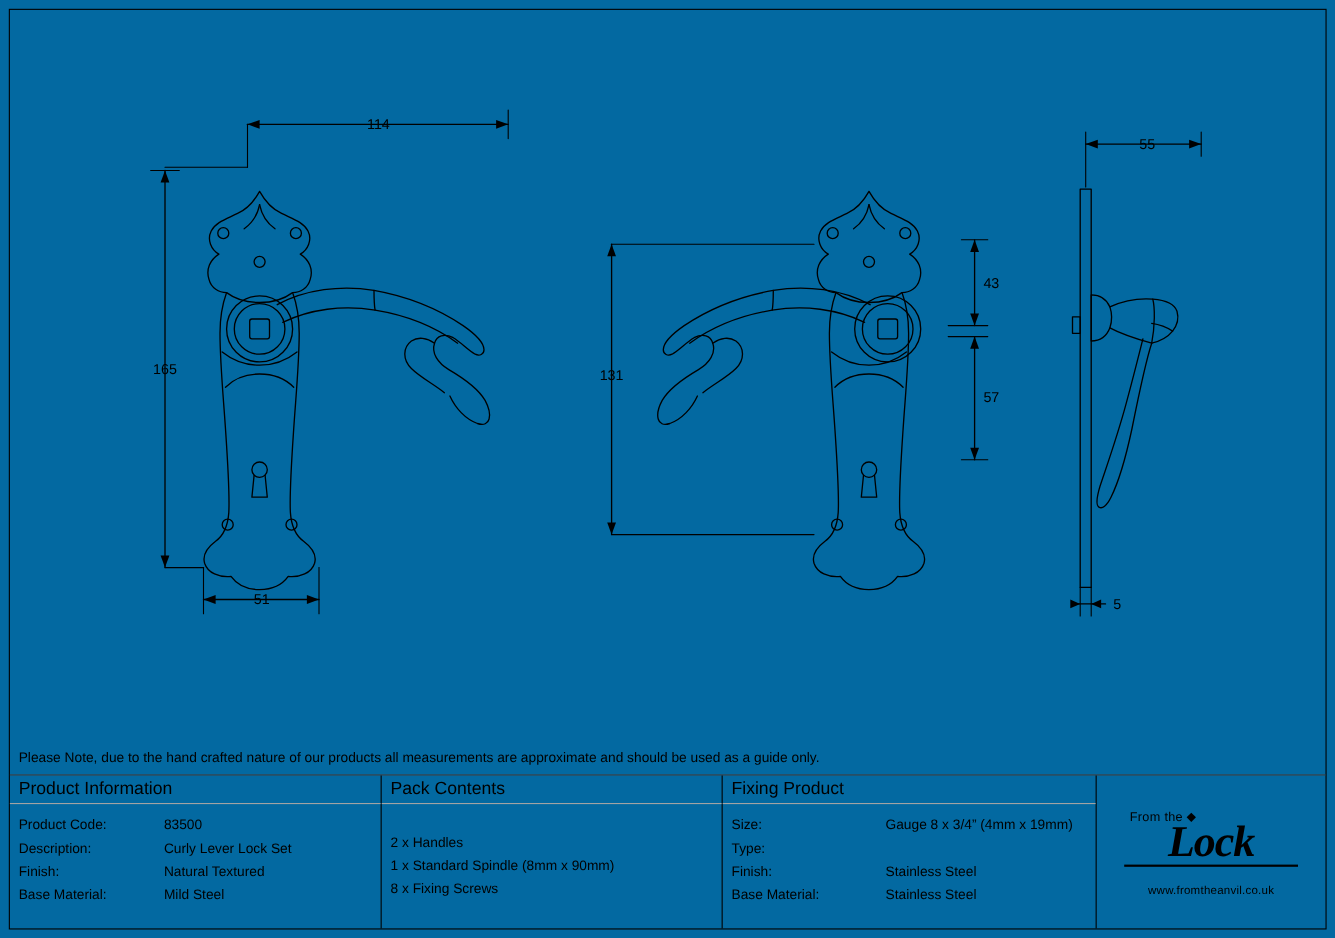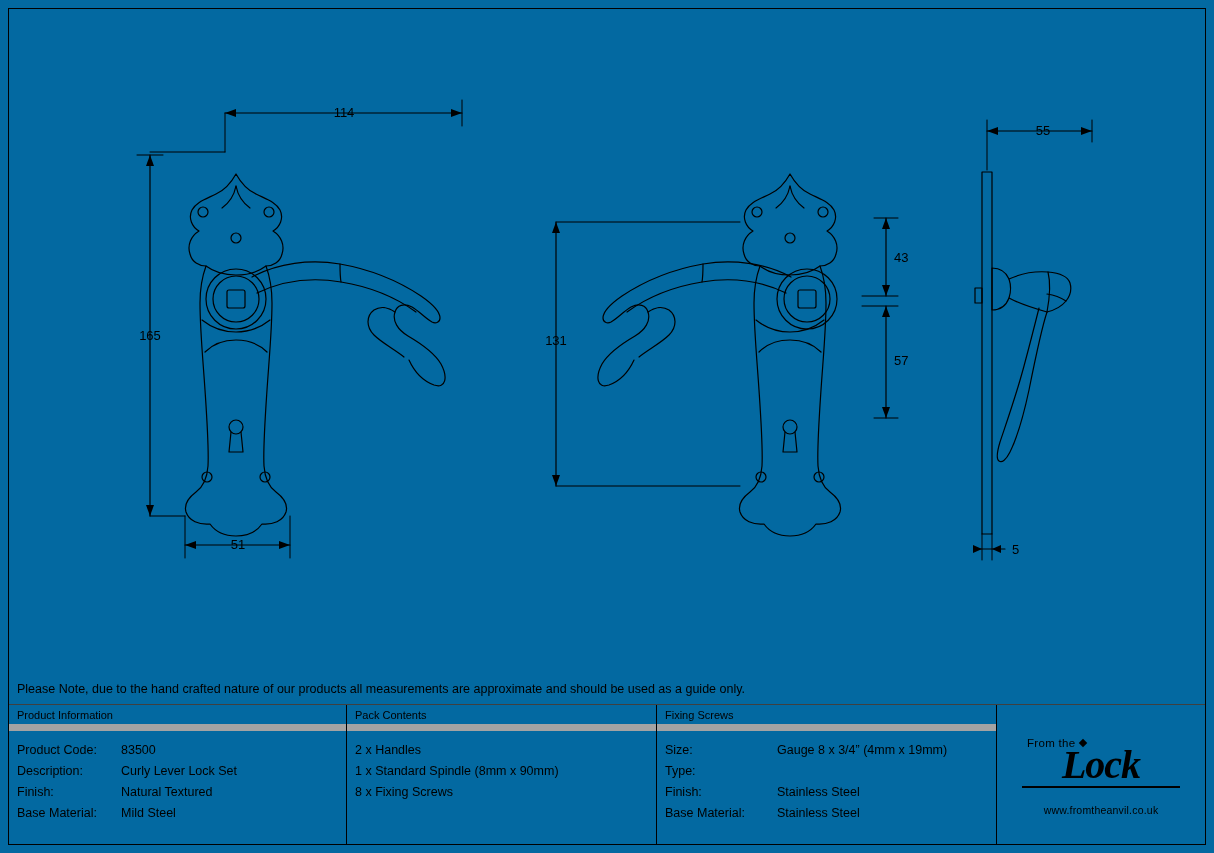--- a/index.html
+++ b/index.html
@@ -65,39 +65,40 @@
     box-sizing: border-box;
   }
   .col {
     box-sizing: border-box;
     border-right: 1px solid #000;
     display: flex;
     flex-direction: column;
   }
   .col:last-child { border-right: none; }
   .col-a { width: 338px; }
-  .col-b { width: 310px; }
+  .col-b { width: 310px; gap: 16px; }
   .col-c { width: 340px; }
   .col-d { width: 208px; justify-content: flex-end; }
   .col-head {
     height: 26px;
     display: flex;
     align-items: center;
     padding-left: 8px;
-    font-size: 11px;
-    border-bottom: 7px solid #a3a3a3;
+    font-size: 16px;
+    border-bottom: 1px solid #a3a3a3;
     box-sizing: border-box;
   }
   .col-body {
     padding: 9px 8px 0 8px;
     font-size: 12.5px;
   }
   .row2 {
     display: flex;
     line-height: 21px;
+    gap: 28px;
   }
   .lbl { width: 104px; flex: none; }
   .lbl-wide { width: 112px; flex: none; }
   .val { flex: 1; }
   .plain-line { line-height: 21px; }
   
   .logo-box {
     position: relative;
     flex: 1;
     display: flex;
@@ -391,21 +392,21 @@
     <div class="col col-b">
       <div class="col-head">Pack Contents</div>
       <div class="col-body">
         <div class="plain-line">2 x Handles</div>
         <div class="plain-line">1 x Standard Spindle (8mm x 90mm)</div>
         <div class="plain-line">8 x Fixing Screws</div>
       </div>
     </div>
 
     <div class="col col-c">
-      <div class="col-head">Fixing Screws</div>
+      <div class="col-head">Fixing Product</div>
       <div class="col-body">
         <div class="row2">
           <span class="lbl-wide">Size:</span>
           <span class="val">Gauge 8 x 3/4” (4mm x 19mm)</span>
         </div>
         <div class="row2">
           <span class="lbl-wide">Type:</span>
         </div>
         <div class="row2">
           <span class="lbl-wide">Finish:</span>

